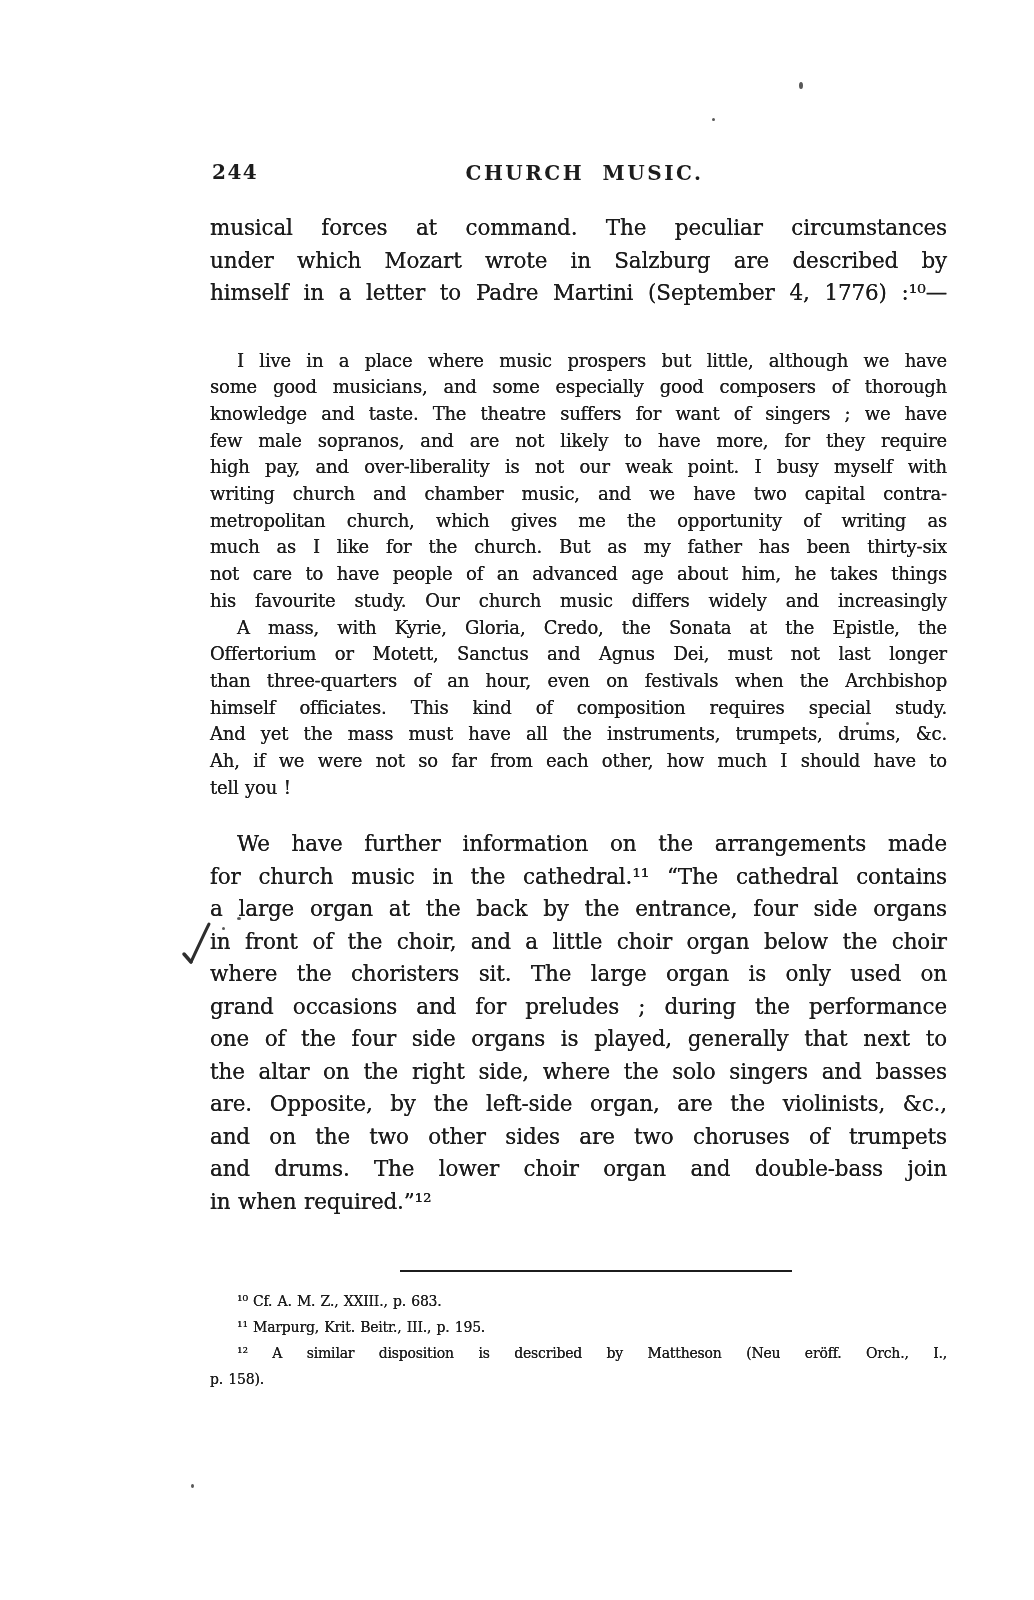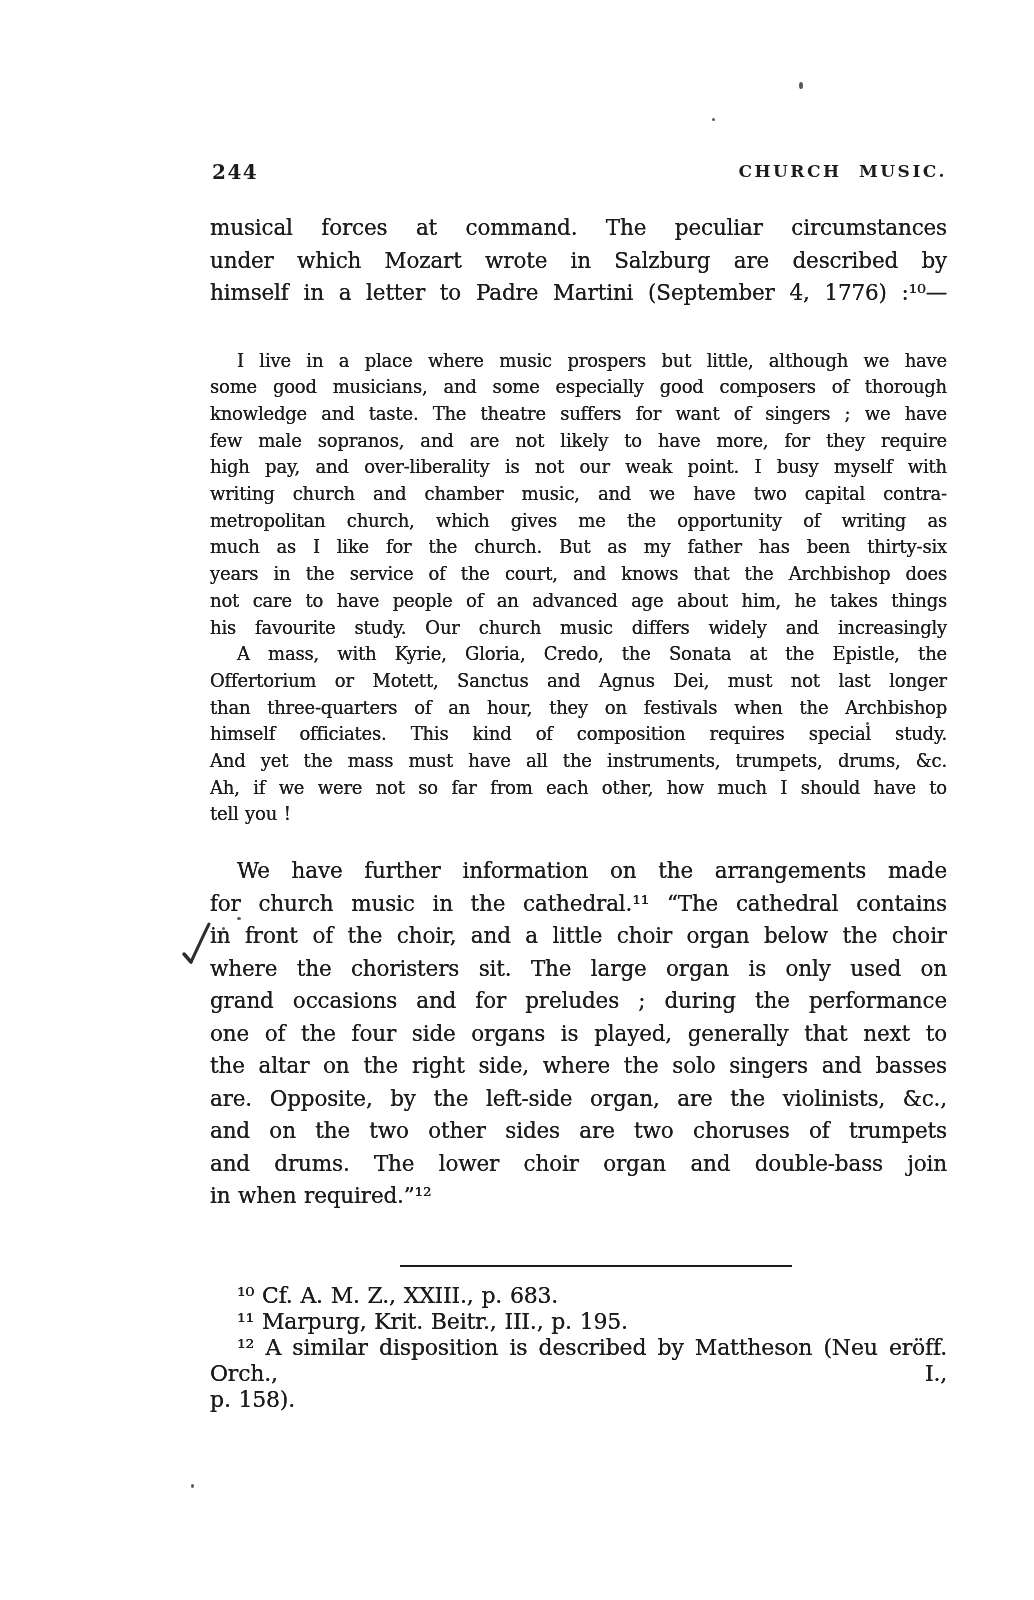--- a/index.html
+++ b/index.html
@@ -5,34 +5,34 @@
   html,body{margin:0;padding:0}
   body{
     width:1034px;height:1600px;background:#ffffff;overflow:hidden;
     font-family:"DejaVu Serif","Liberation Serif",serif;
   }
   .page{position:relative;width:1034px;height:1600px;background:#ffffff;color:#1c1c1c}
 
   
   .running-head{position:absolute;top:158px;left:210px;width:737px;height:28px}
   .pagenum{position:absolute;left:2px;top:2px;font-size:20px;font-weight:bold;letter-spacing:1.5px}
-  .title{position:absolute;left:12px;right:0;top:3px;text-align:right;font-size:17px;font-weight:bold;
+  .title{position:absolute;left:12px;right:0;top:3px;text-align:center;font-size:20px;font-weight:bold;
          letter-spacing:2.5px;word-spacing:9px}
 
   
   .column{position:absolute;left:210px;top:212px;width:737px}
   .line{
     text-align:justify;text-align-last:justify;
     word-spacing:1px;text-shadow:0 0 .45px currentColor;
   }
   .line.last{text-align-last:left}
   .line.indent{text-indent:27px}
   .body .line{font-size:21.5px;line-height:32.5px;letter-spacing:-0.15px}
   .quote .line{font-size:18px;line-height:26.7px;letter-spacing:-0.2px}
-  .footnote .line{font-size:22px;line-height:26px;letter-spacing:-0.2px}
+  .footnote .line{font-size:14px;line-height:26px;letter-spacing:-0.2px}
 
   
   .blk-para-1{margin-top:0}
   .blk-quote-1{margin-top:38px}
   .blk-quote-2{margin-top:0}
   .blk-para-2{margin-top:27px}
   .rule.blk-footnote-rule{margin-top:52px;height:2px;width:392px;margin-left:190px;background:#1c1c1c}
   .blk-footnotes{margin-top:16px}
 
   
@@ -59,36 +59,36 @@
       </div>
       <div class="quote block blk-quote-1">
         <div class="line indent">I live in a place where music prospers but little, although we have</div>
         <div class="line">some good musicians, and some especially good composers of thorough</div>
         <div class="line">knowledge and taste.  The theatre suffers for want of singers ; we have</div>
         <div class="line">few male sopranos, and are not likely to have more, for they require</div>
         <div class="line">high pay, and over-liberality is not our weak point.  I busy myself with</div>
         <div class="line">writing church and chamber music, and we have two capital contra-</div>
         <div class="line">metropolitan church, which gives me the opportunity of writing as</div>
         <div class="line">much as I like for the church.  But as my father has been thirty-six</div>
-        <div class="line">years in the service of the court, and knows that the Archbishop does</div>
         <div class="line">not care to have people of an advanced age about him, he takes things</div>
         <div class="line">his favourite study.  Our church music differs widely and increasingly</div>
       </div>
       <div class="quote block blk-quote-2">
         <div class="line indent">A mass, with Kyrie, Gloria, Credo, the Sonata at the Epistle, the</div>
         <div class="line">Offertorium or Motett, Sanctus and Agnus Dei, must not last longer</div>
-        <div class="line">than three-quarters of an hour, they on festivals when the Archbishop</div>
+        <div class="line">than three-quarters of an hour, even on festivals when the Archbishop</div>
         <div class="line">himself officiates.  This kind of composition requires special study.</div>
         <div class="line">And yet the mass must have all the instruments, trumpets, drums, &amp;c.</div>
         <div class="line">Ah, if we were not so far from each other, how much I should have to</div>
         <div class="line last">tell you !</div>
       </div>
       <div class="body block blk-para-2">
         <div class="line indent">We have further information on the arrangements made</div>
         <div class="line">for church music in the cathedral.¹¹  “The cathedral contains</div>
+        <div class="line">a large organ at the back by the entrance, four side organs</div>
         <div class="line">in front of the choir, and a little choir organ below the choir</div>
         <div class="line">where the choristers sit.  The large organ is only used on</div>
         <div class="line">grand occasions and for preludes ; during the performance</div>
         <div class="line">one of the four side organs is played, generally that next to</div>
         <div class="line">the altar on the right side, where the solo singers and basses</div>
         <div class="line">are.  Opposite, by the left-side organ, are the violinists, &amp;c.,</div>
         <div class="line">and on the two other sides are two choruses of trumpets</div>
         <div class="line">and drums.  The lower choir organ and double-bass join</div>
         <div class="line last">in when required.”¹²</div>
       </div>

